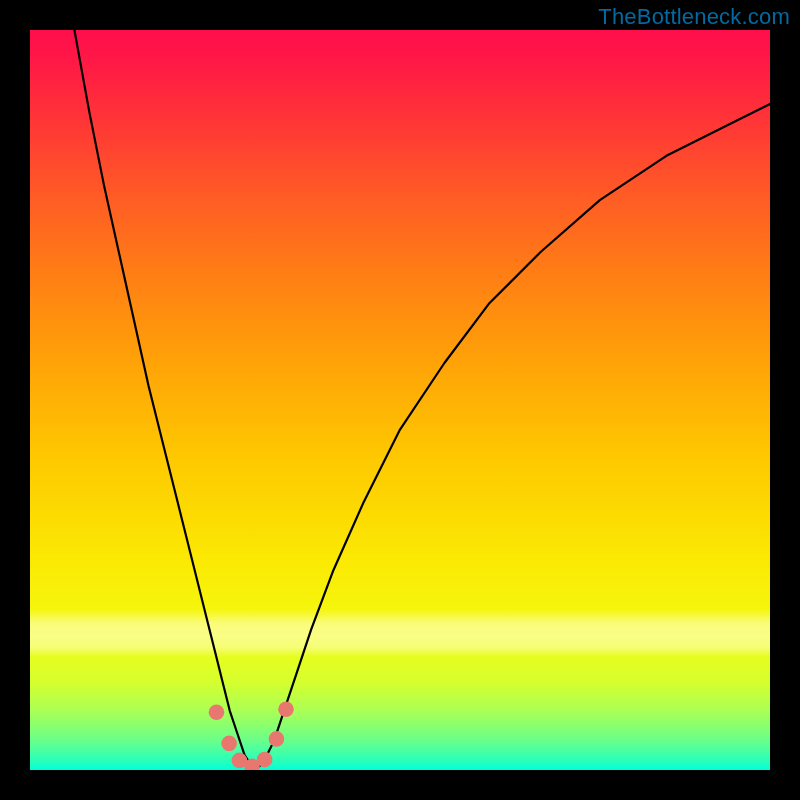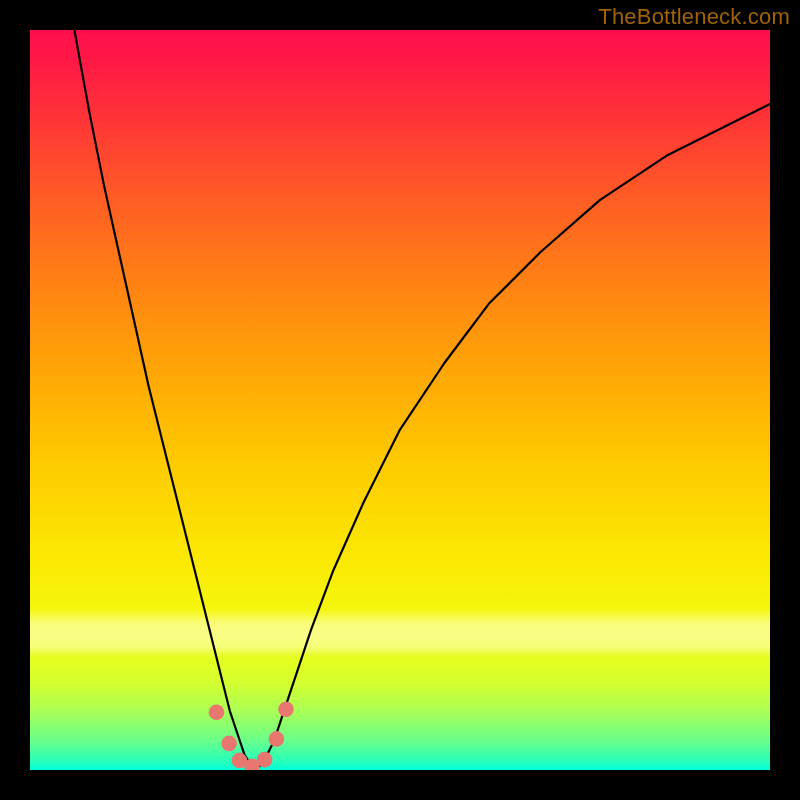--- a/index.html
+++ b/index.html
@@ -14,21 +14,21 @@
   .frame {
     position: relative;
     width: 800px;
     height: 800px;
     background: #000;
   }
   .attribution {
     position: absolute;
     top: 4px;
     right: 10px;
-    color: #a16207;
+    color: #0369a1;
     font-size: 22px;
     font-weight: 400;
     letter-spacing: 0.2px;
     z-index: 20;
   }
   .plot-area {
     position: absolute;
     left: 30px;
     top: 30px;
     width: 740px;

